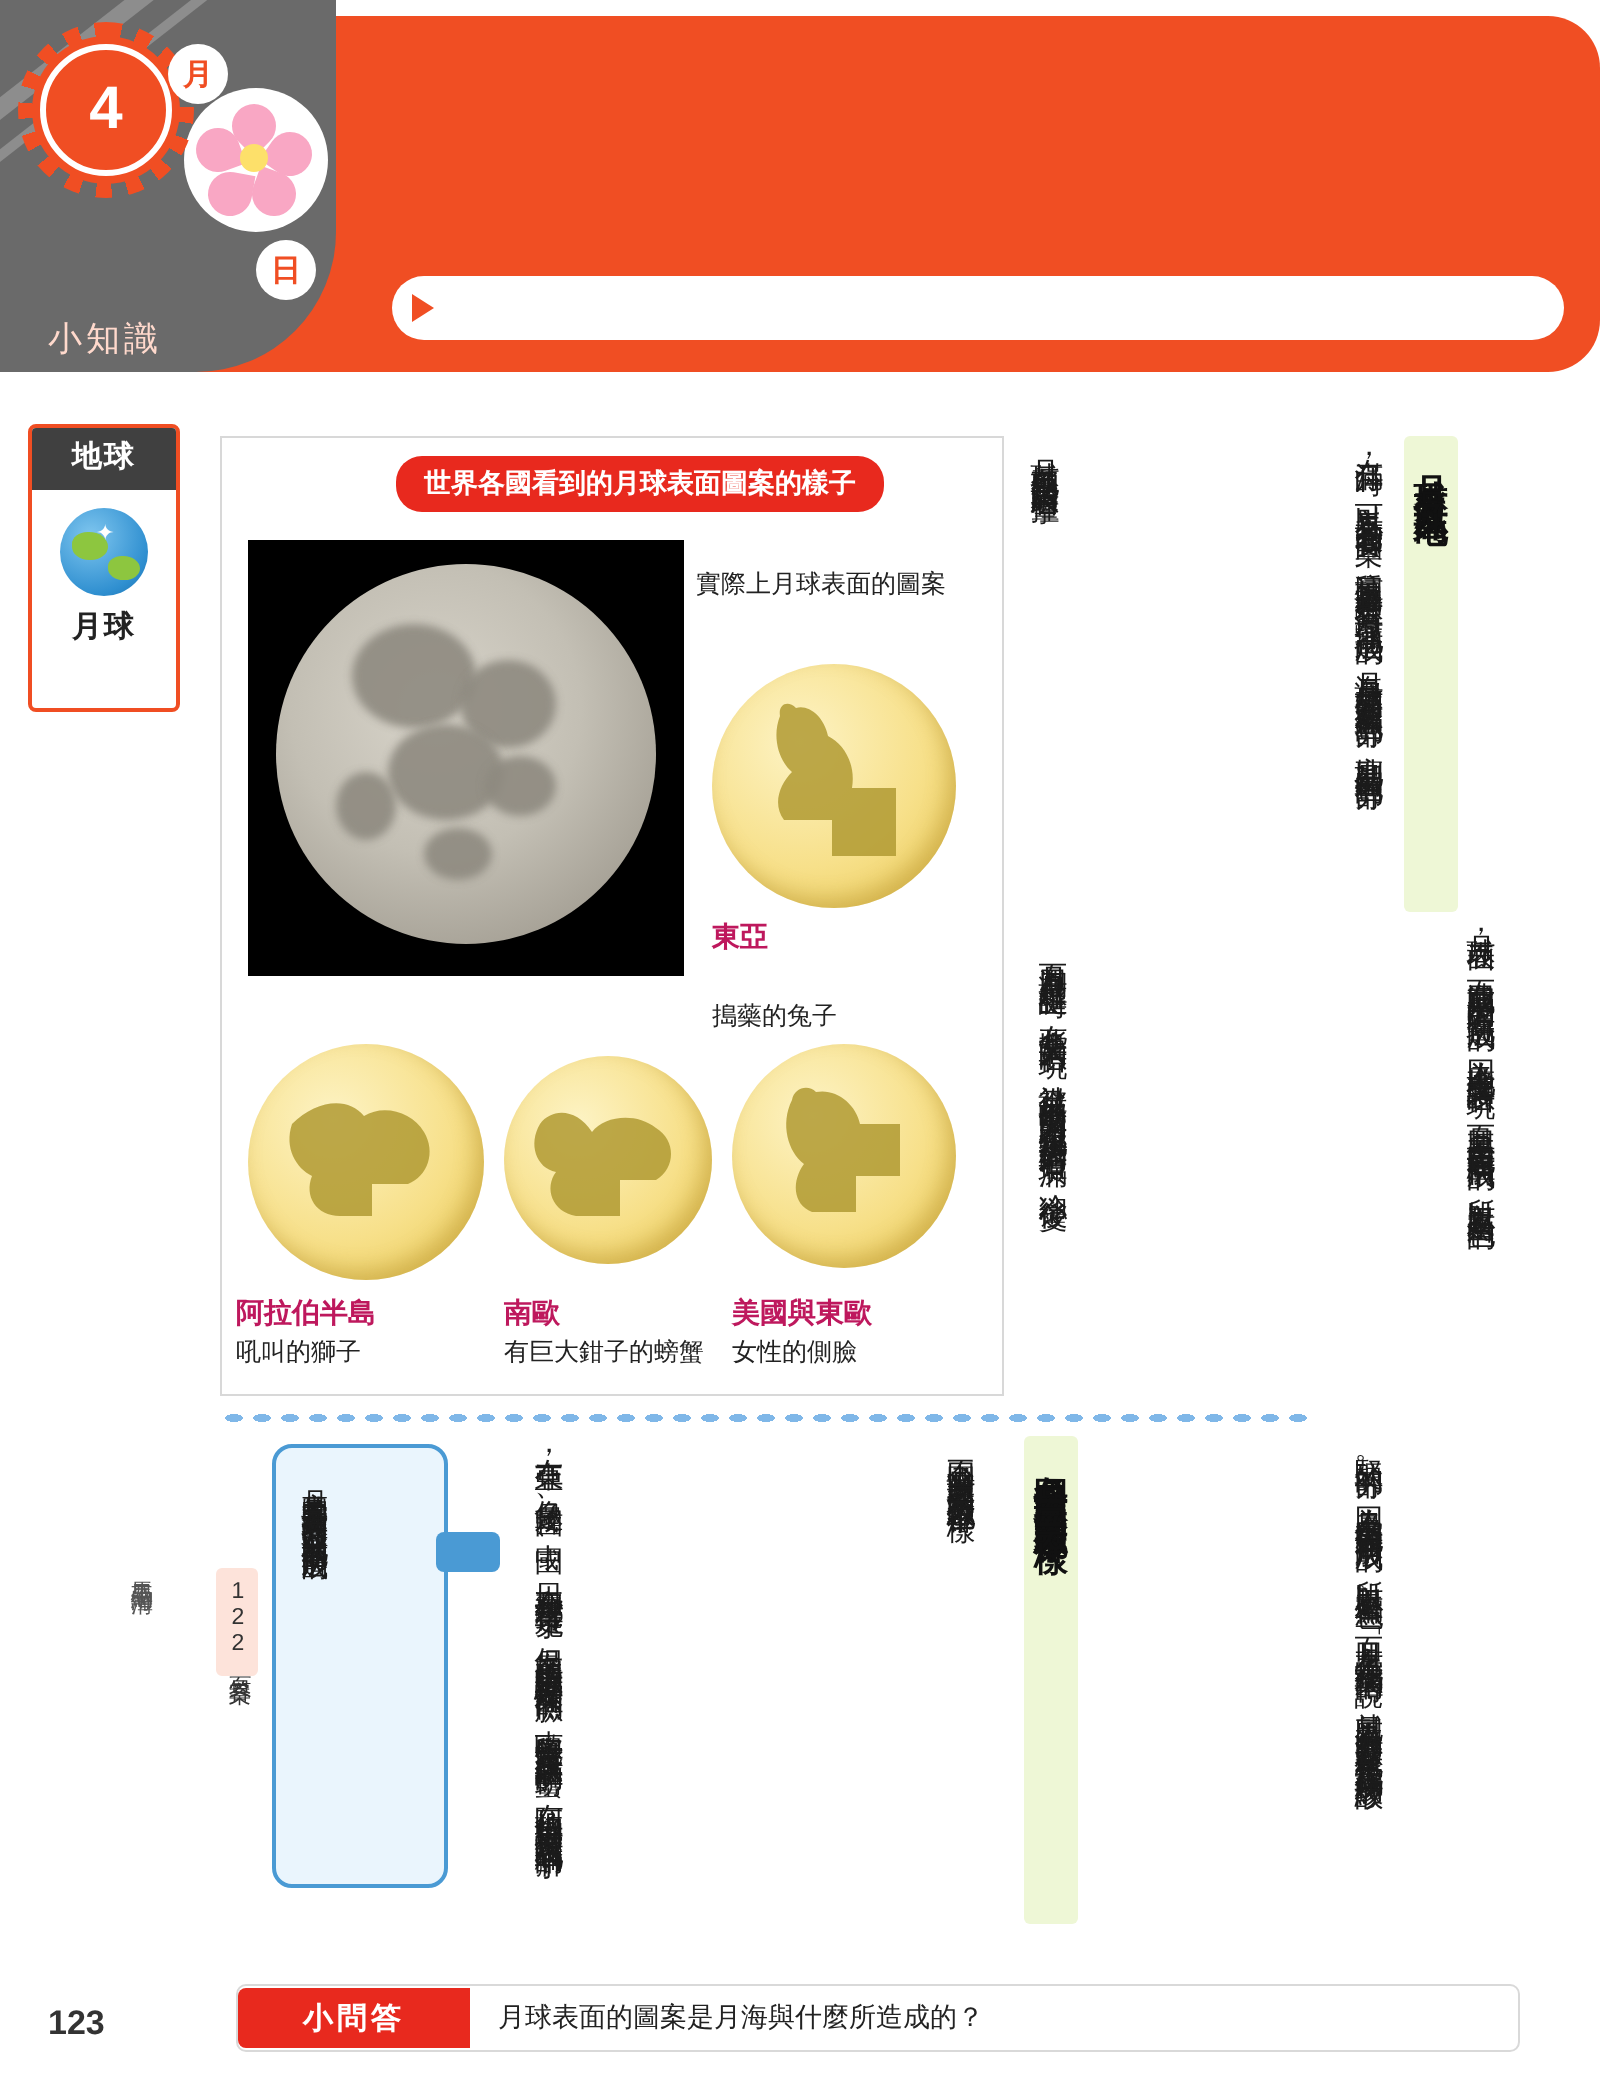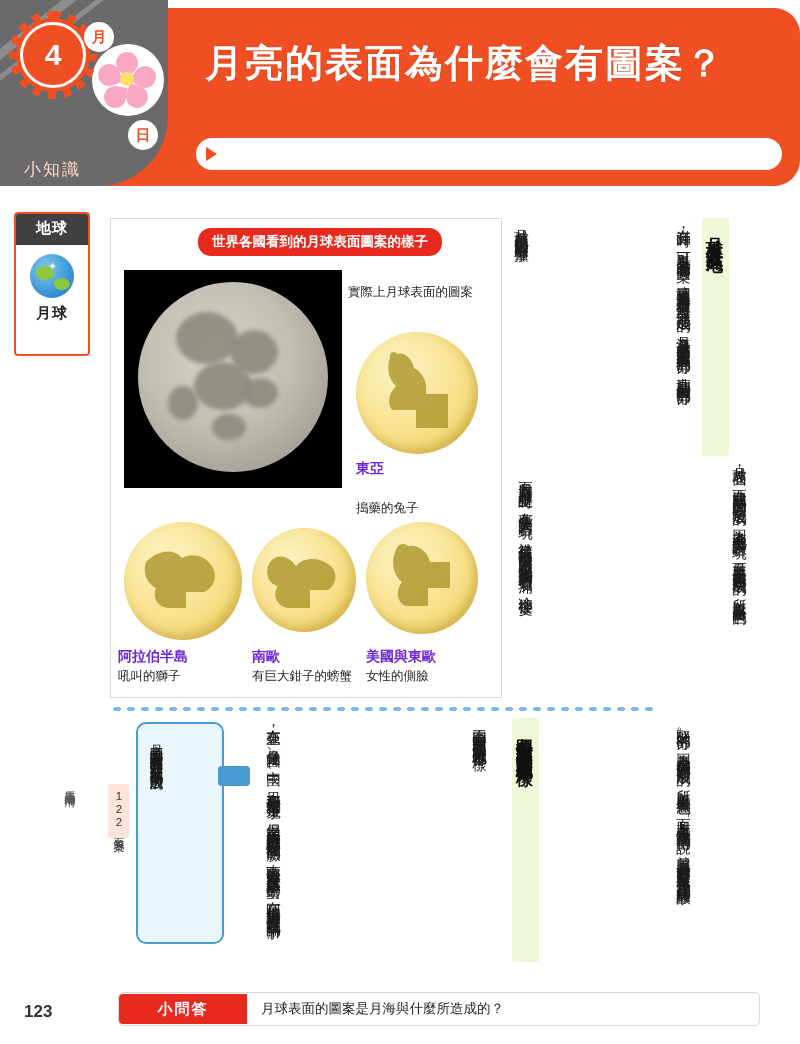--- a/index.html
+++ b/index.html
@@ -276,21 +276,21 @@
   .big-right {
     left: 356px; top: 332px;
     width: 122px; height: 122px;
   }
   .row2-a { left: 124px; top: 522px; width: 118px; height: 118px; }
   .row2-b { left: 252px; top: 528px; width: 104px; height: 104px; }
   .row2-c { left: 366px; top: 522px; width: 112px; height: 112px; }
 
   .label-red {
     position: absolute;
-    color: #6d28d9;
+    color: #be185d;
     font-size: 14px;
     font-weight: bold;
     white-space: nowrap;
   }
   .label-black {
     position: absolute;
     color: #222;
     font-size: 12.5px;
     white-space: nowrap;
   }
@@ -381,21 +381,21 @@
     position: absolute;
     left: 118px; top: 992px;
     width: 640px; height: 32px;
     border: 1px solid #d9d9d9;
     border-radius: 5px;
     background: #fff;
     display: flex;
     align-items: center;
   }
   .qa-pill {
-    width: 128px; height: 30px;
+    width: 116px; height: 30px;
     background: #e8291e;
     color: #fff;
     font-size: 15px;
     font-weight: bold;
     display: flex; align-items: center; justify-content: center;
     letter-spacing: 2px;
     border-radius: 4px 0 0 4px;
   }
   .qa-text {
     padding-left: 14px;
@@ -430,21 +430,20 @@
   </div>
 
   <div class="gear gear-month">
     <div class="gear-inner">4</div>
   </div>
   <div class="unit-badge unit-month">月</div>
 
   <div class="unit-badge unit-day">日</div>
 
   <div class="know-label">小知識</div>
-  <div class="page-title">月亮的表面為什麼會有圖案？</div>
 
   <div class="date-bar">
     <span class="tri"></span>
   </div>
 </div>
 
 <div class="side-tab">
   <div class="tab-top">地球</div>
   <div class="tab-icon">
     <div class="land l1"></div>

